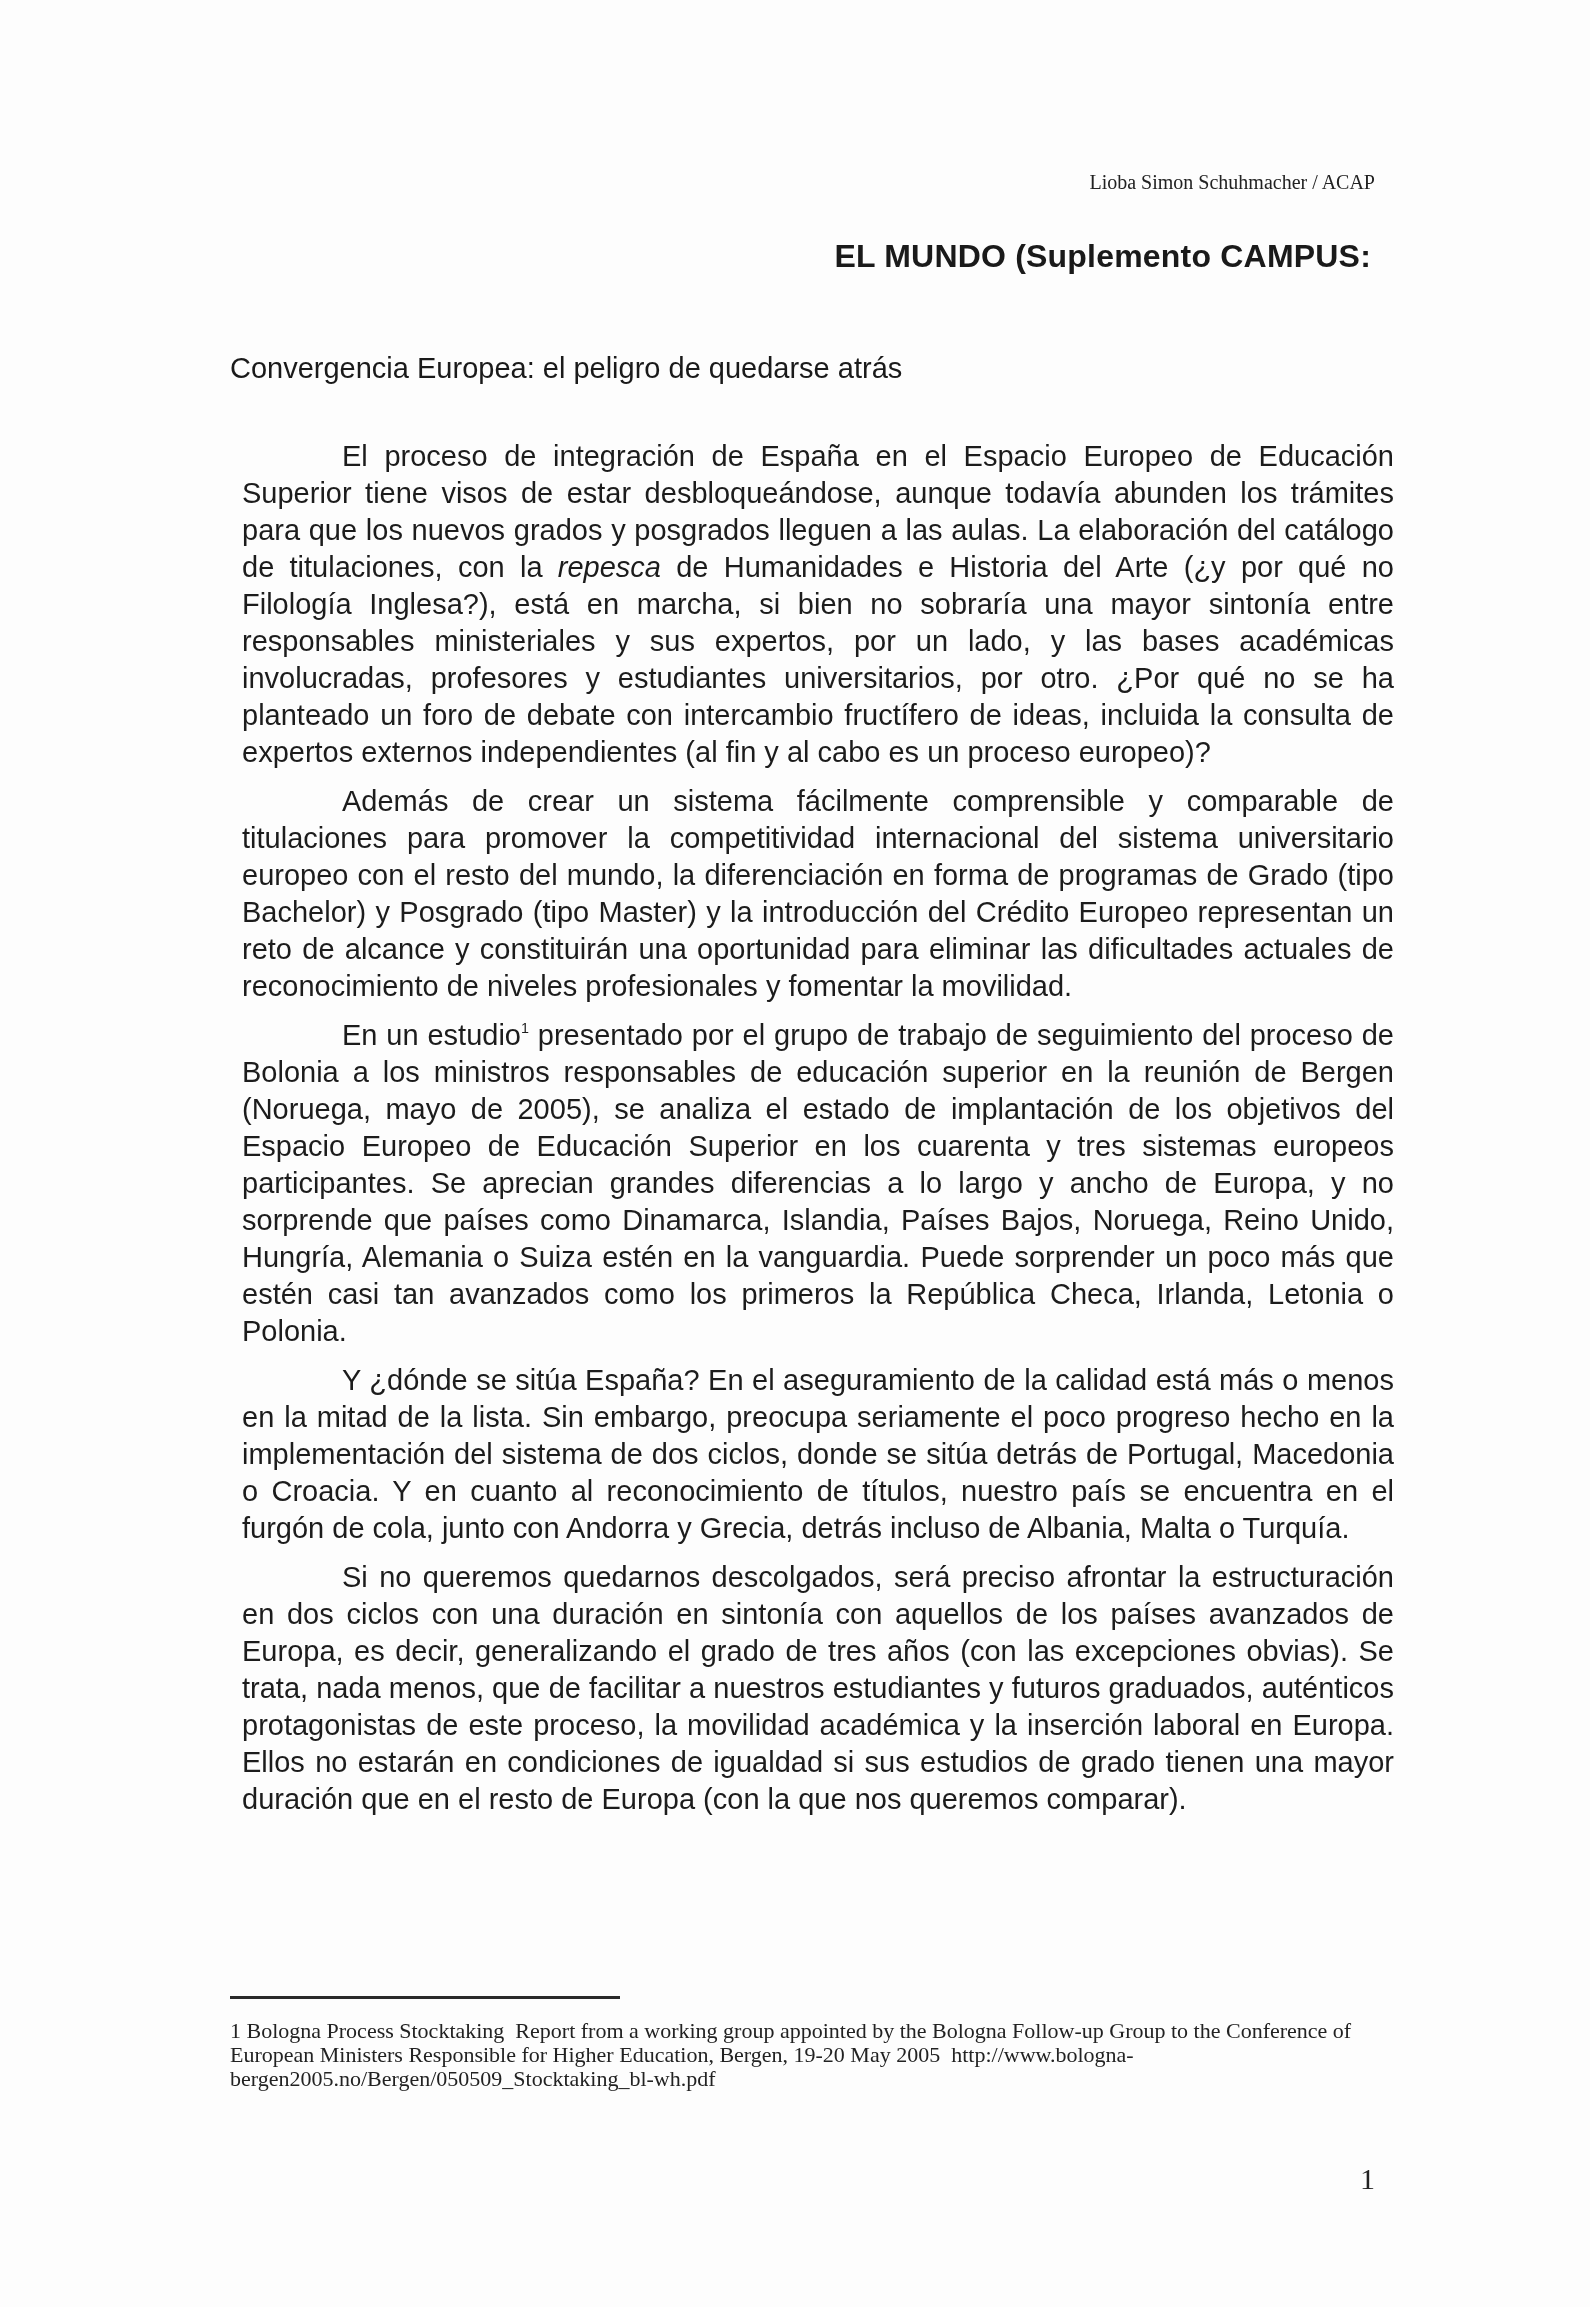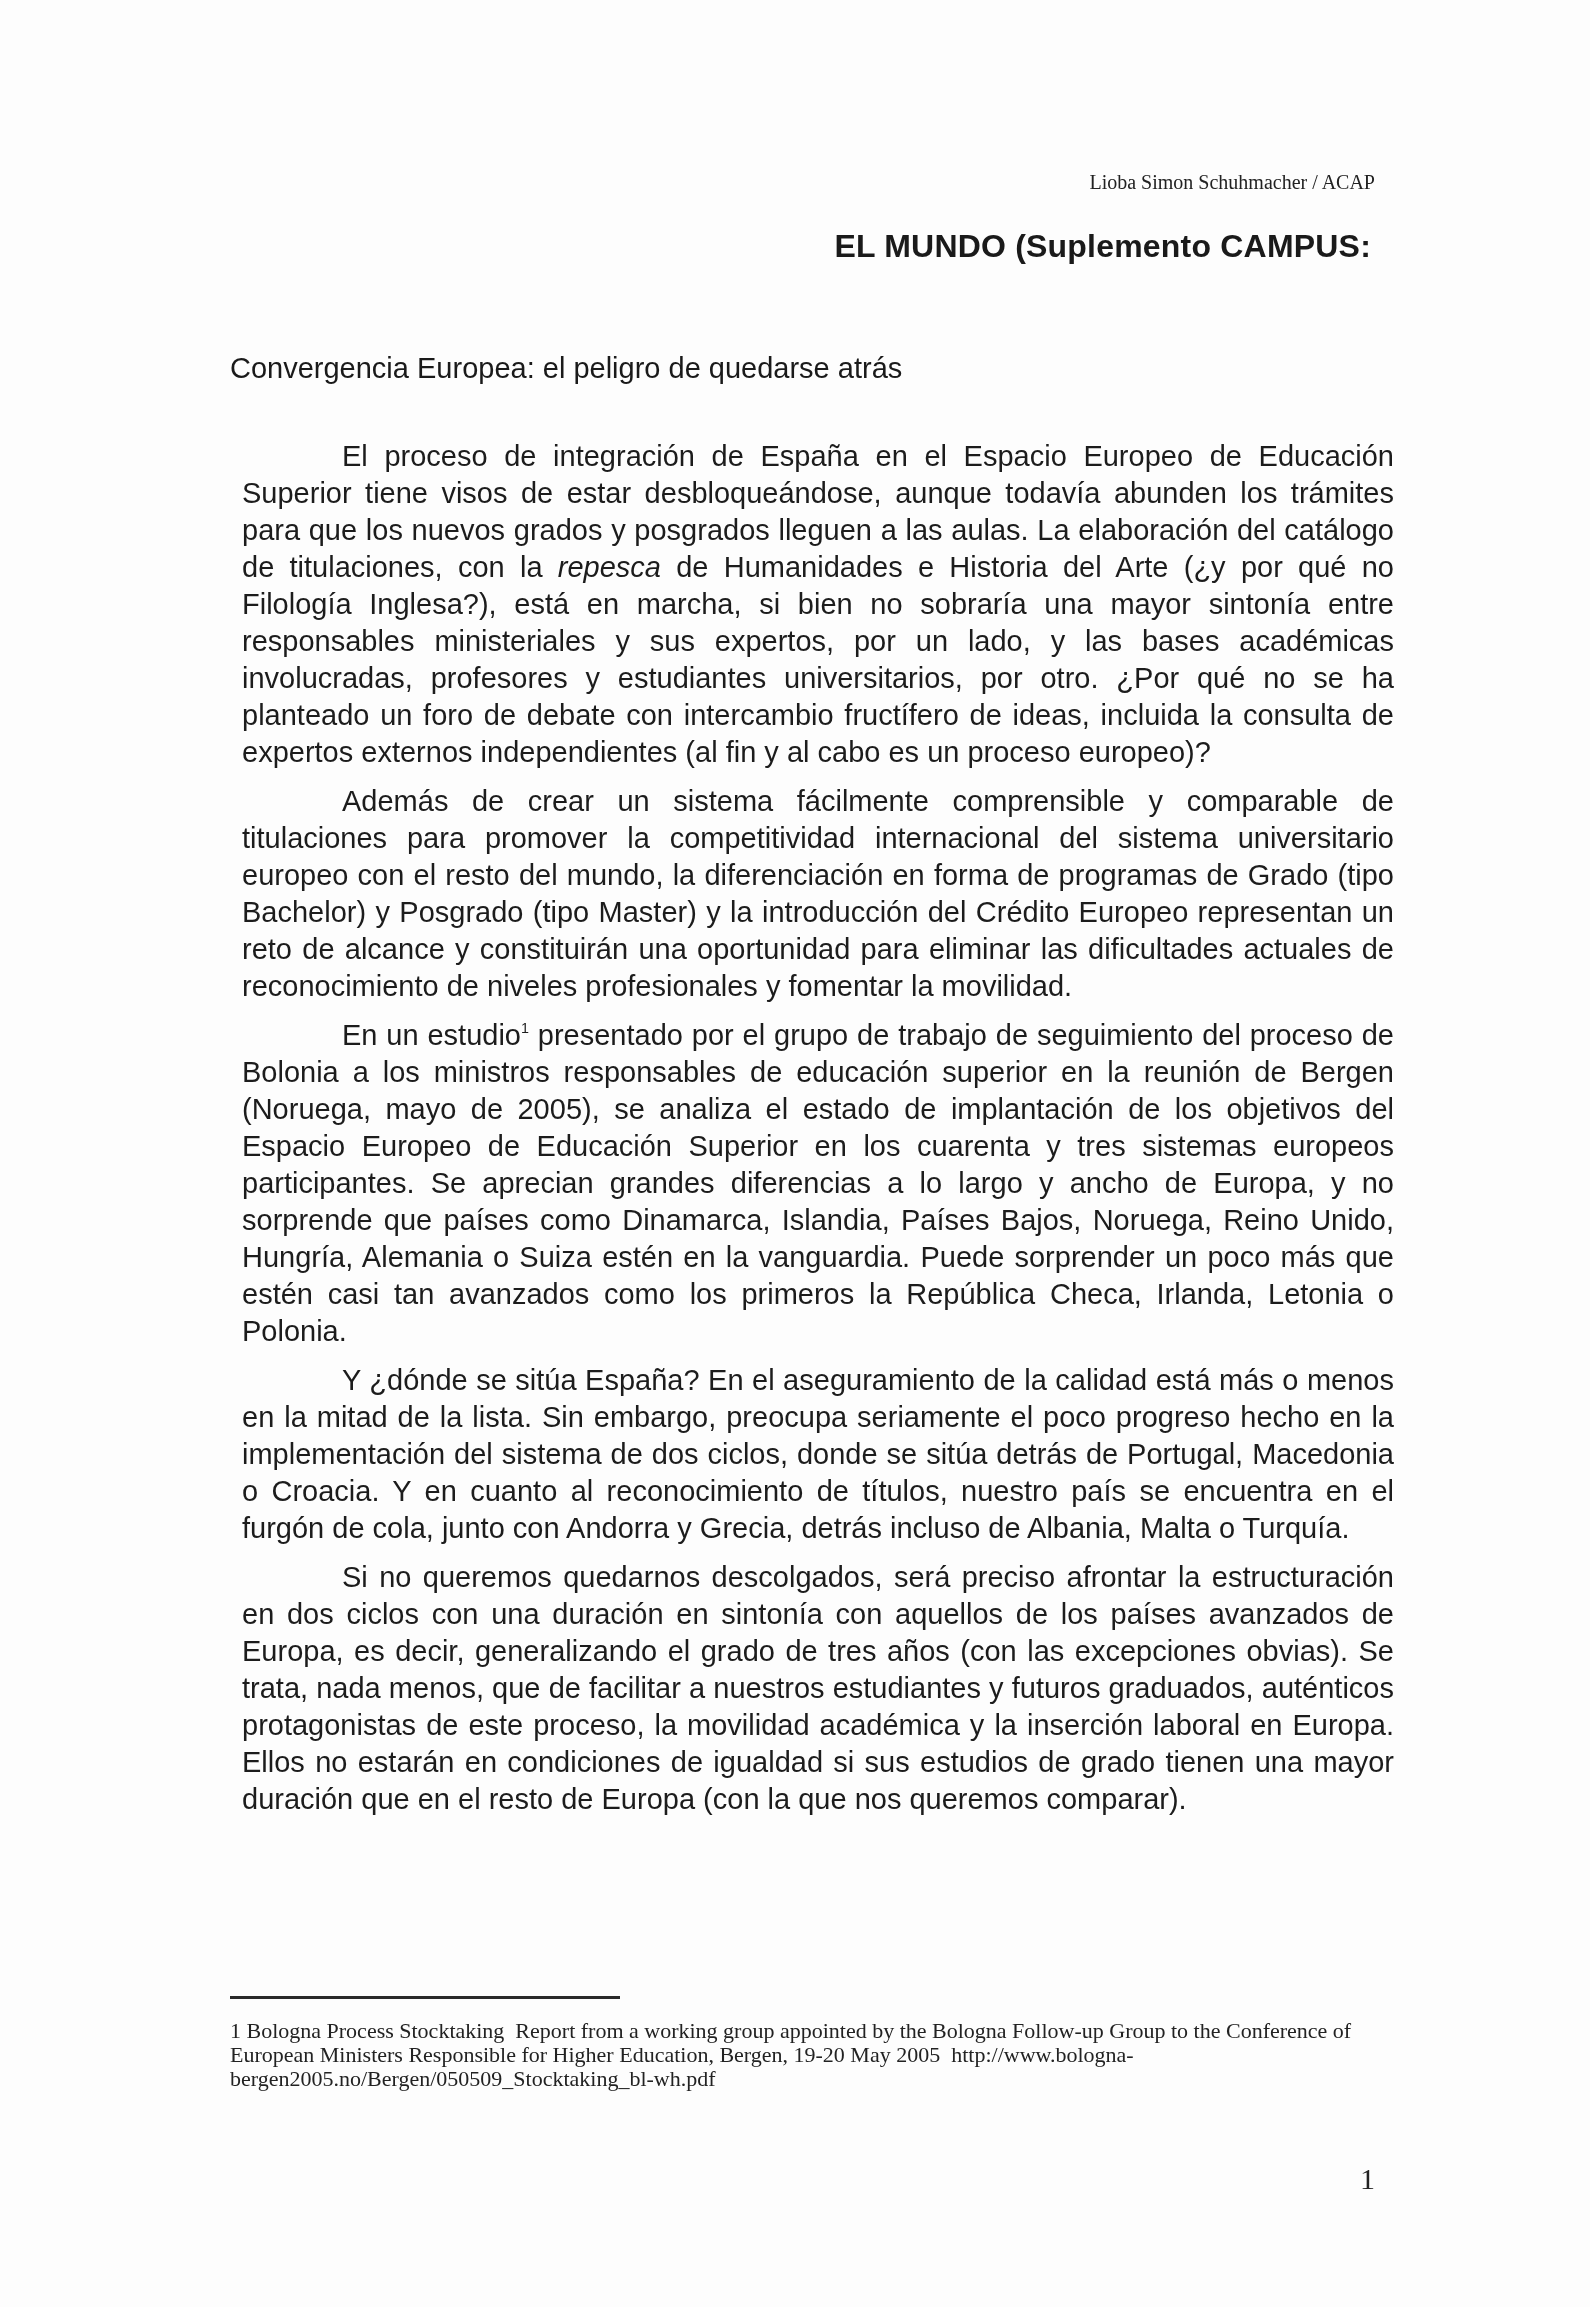--- a/index.html
+++ b/index.html
@@ -25,21 +25,21 @@
       position: absolute;
       top: 143px;
       right: 216px;
       font-family: "Liberation Serif", serif;
       font-size: 20px;
       color: #222;
       margin-top: 28px;
     }
     .source-title {
       position: absolute;
-      top: 228px;
+      top: 238px;
       right: 220px;
       font-family: "Liberation Sans", sans-serif;
       font-weight: bold;
       font-size: 32px;
       color: #1a1a1a;
       letter-spacing: 0.2px;
     }
     .article-title {
       position: absolute;
       top: 352px;

